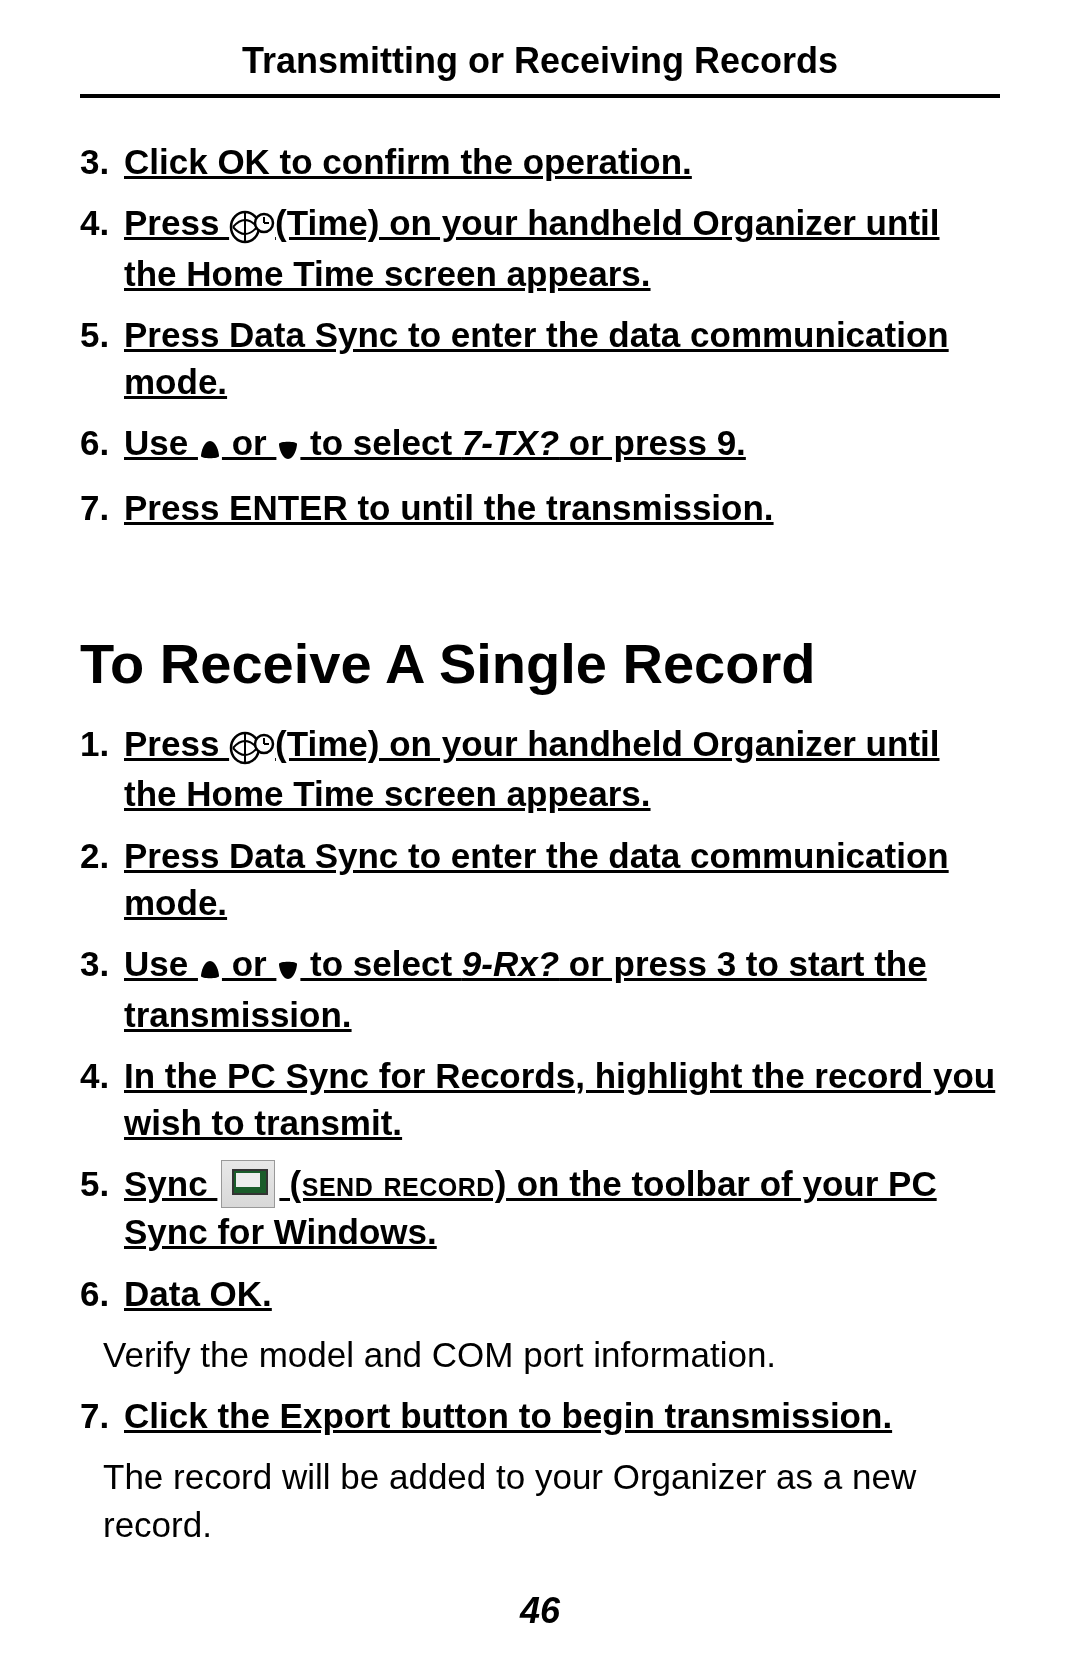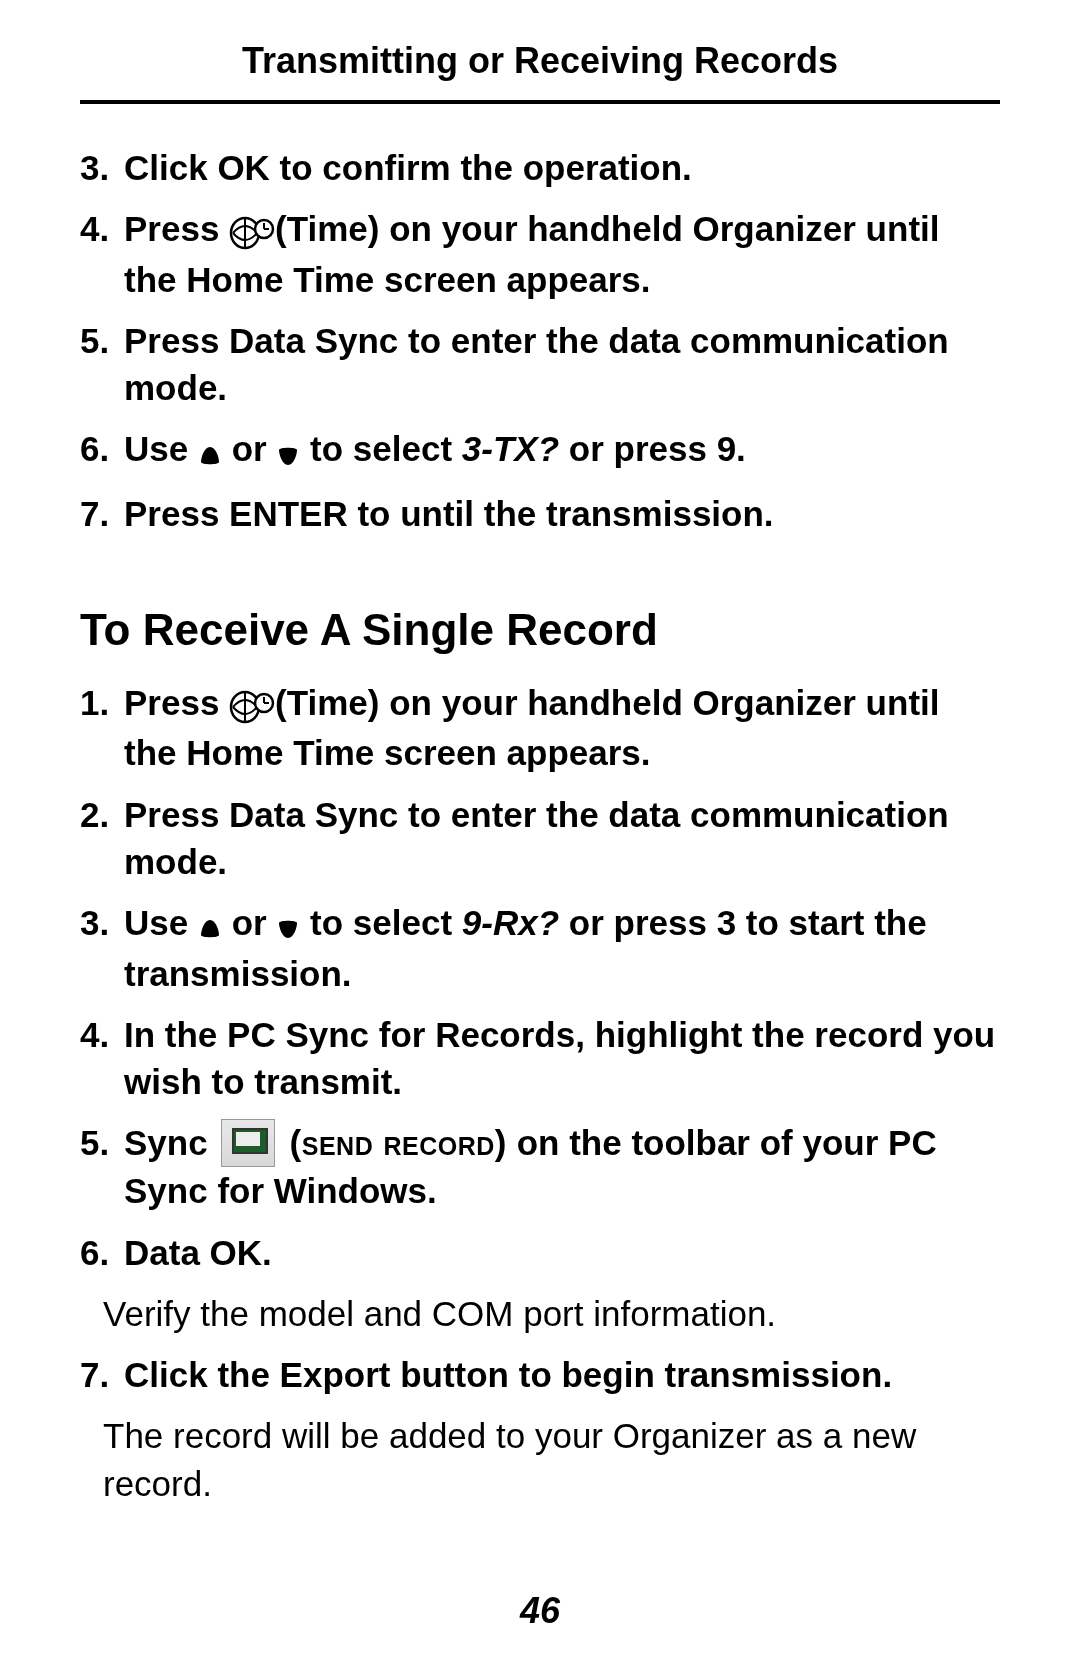--- a/index.html
+++ b/index.html
@@ -9,48 +9,49 @@
       background: #fff;
       font-family: Arial, Helvetica, sans-serif;
       color: #000;
       padding: 40px 80px 30px 80px;
       position: relative;
     }
     .header {
       text-align: center;
       font-weight: bold;
       font-size: 36px;
-      padding-bottom: 18px;
+      padding-bottom: 12px;
       border-bottom: 4px solid #000;
       margin-bottom: 40px;
     }
     .step {
       font-weight: bold;
       font-size: 35px;
       line-height: 1.35;
       margin-bottom: 14px;
       display: flex;
     }
     .num {
       min-width: 44px;
     }
     .body {
       flex: 1;
+      text-decoration: underline;
     }
     .note {
       font-weight: normal;
       font-size: 35px;
       line-height: 1.35;
       margin-left: 23px;
       margin-bottom: 14px;
     }
     .section-title {
       font-weight: bold;
-      font-size: 44px;
-      margin-top: 68px;
+      font-size: 56px;
+      margin-top: 100px;
       margin-bottom: 24px;
     }
     .italic { font-style: italic; }
     .smallcaps {
       font-variant: small-caps;
       letter-spacing: 0.5px;
     }
     .page-num {
       position: absolute;
       bottom: 28px;
@@ -120,21 +121,21 @@
   <span class="body">Press Data Sync to enter the data communication mode.</span>
 </div>
 
 <div class="step">
   <span class="num">6.</span>
   <span class="body">
     <span>Use </span><span class="up-icon"><svg viewBox="0 0 24 24">
           <path d="M12 3 C18 3 21 14 21 18 C21 21 3 21 3 18 C3 14 6 3 12 3 Z" fill="#000"></path>
         </svg></span><span> or </span><span class="down-icon"><svg viewBox="0 0 24 24">
           <path d="M12 21 C6 21 3 10 3 6 C3 3 21 3 21 6 C21 10 18 21 12 21 Z" fill="#000"></path>
-        </svg></span><span> to select </span><span class="italic">3-TX?</span><span> or press 9.</span>
+        </svg></span><span> to select </span><span class="italic">7-TX?</span><span> or press 9.</span>
   </span>
 </div>
 
 <div class="step">
   <span class="num">7.</span>
   <span class="body">Press ENTER to until the transmission.</span>
 </div>
 
 <div class="section-title">To Receive A Single Record</div>
 

